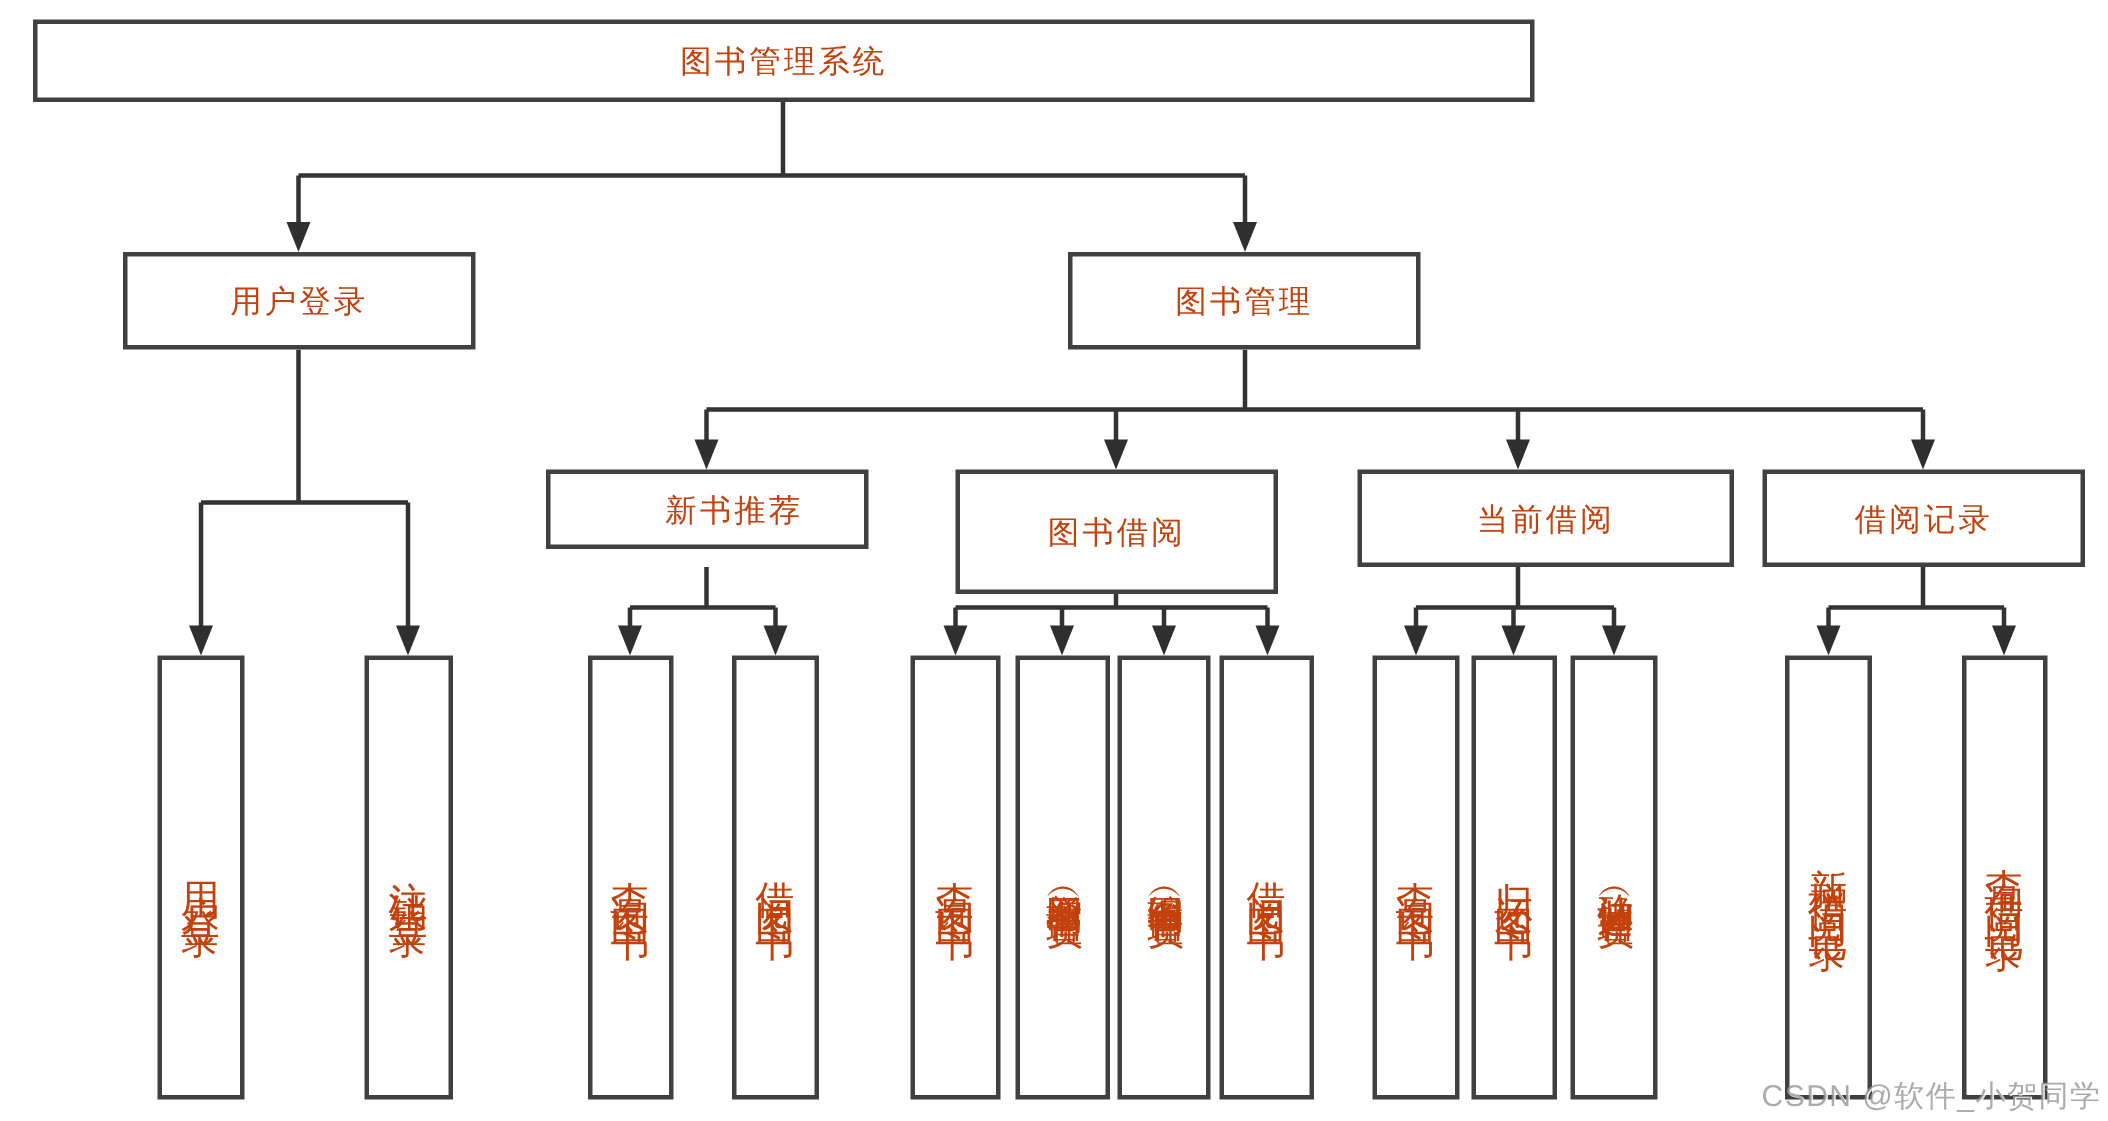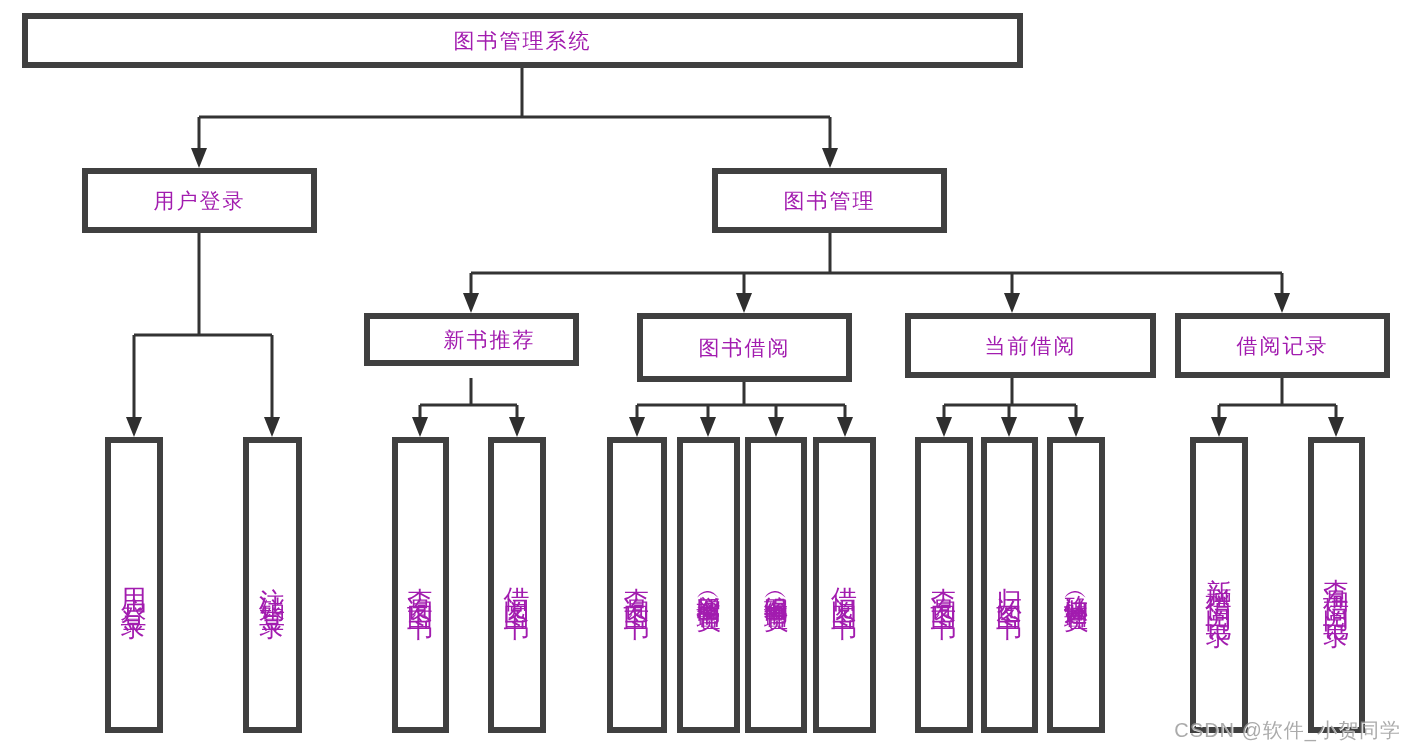--- a/index.html
+++ b/index.html
@@ -27,25 +27,25 @@
     fill: none;
   }
   .wires polygon {
     fill: #2f2f2f;
     stroke: none;
   }
   .node {
     position: absolute;
     box-sizing: border-box;
     background: #ffffff;
-    border: 6px solid #404040;
+    border: 3px solid #404040;
     display: flex;
     align-items: center;
     justify-content: center;
-    color: #a21caf;
+    color: #c2410c;
   }
   .hnode {
     font-size: 21px;
     letter-spacing: 2px;
   }
   .root {
     font-size: 21px;
     letter-spacing: 2px;
   }
   .leaf {
@@ -127,21 +127,21 @@
   <div class="node hnode" style="left:82px; top:168px; width:235px; height:65px;">
     <span>用户登录</span>
   </div>
   <div class="node hnode" style="left:712px; top:168px; width:235px; height:65px;justify-content:center;">
     <span>图书管理</span>
   </div>
 
   <div class="node hnode" style="left:364px; top:313px; width:215px; height:53px;padding-left:36px;">
     <span>新书推荐</span>
   </div>
-  <div class="node hnode" style="left:637px; top:313px; width:215px; height:69px;">
+  <div class="node hnode" style="left:637px; top:313px; width:215px; height:83px;">
     <span>图书借阅</span>
   </div>
   <div class="node hnode" style="left:905px; top:313px; width:251px; height:65px;">
     <span>当前借阅</span>
   </div>
   <div class="node hnode" style="left:1175px; top:313px; width:215px; height:65px;">
     <span>借阅记录</span>
   </div>
 
   <div class="node leaf" style="left:105px; top:437px; width:58px; height:296px;">

